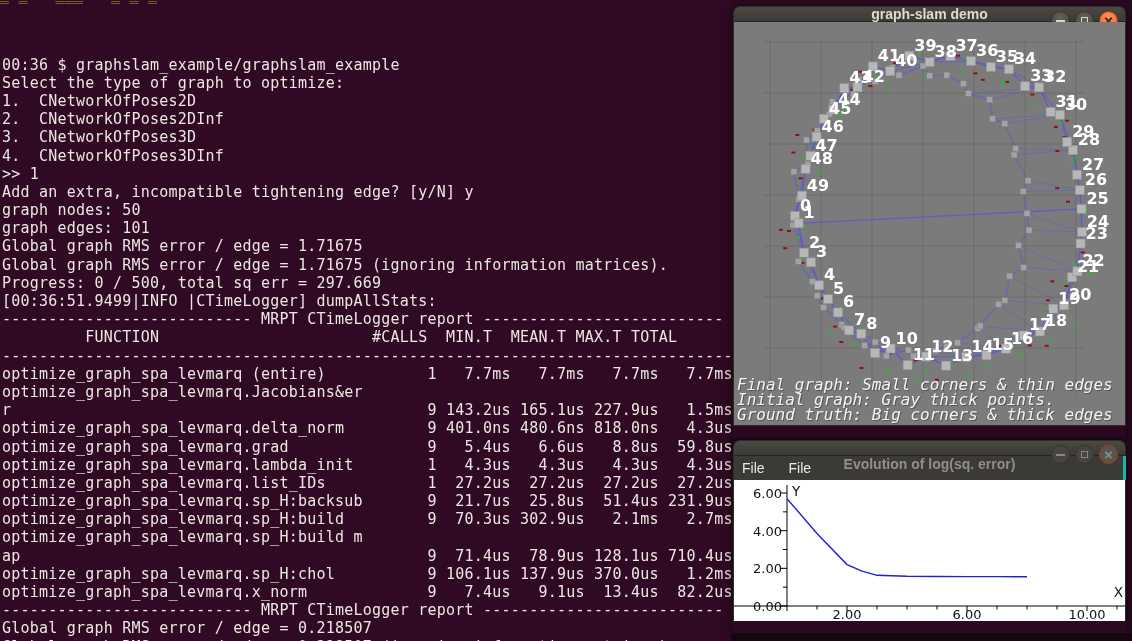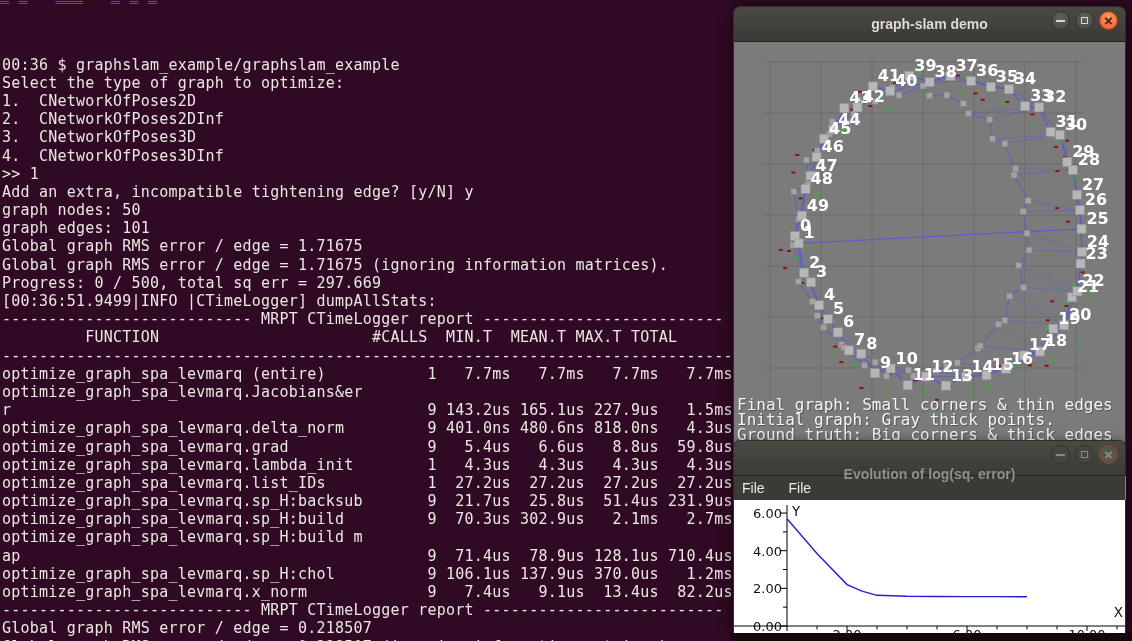--- a/index.html
+++ b/index.html
@@ -14,21 +14,21 @@
     background:#300a24;color:#ece7e2;
     font-family:"DejaVu Sans Mono",monospace;
     font-size:15px;line-height:18.2px;letter-spacing:.22px;
     padding:1px 0 0 2px;box-sizing:border-box;white-space:pre;overflow:hidden;
   }
   .term-line{white-space:pre;height:18.2px;}
   .term-remnant{position:absolute;top:-14px;left:0;width:733px;height:18px;color:#d8b23a;opacity:.85;}
   
   .window{position:absolute;box-shadow:0 3px 14px rgba(0,0,0,.55);border-radius:8px 8px 0 0;}
   .titlebar{
-    height:36px;border-radius:7px 7px 0 0;
+    height:16px;border-radius:7px 7px 0 0;
     background:linear-gradient(#4a4944,#3b3a36);
     border:1px solid #2e2d29;border-bottom:1px solid #262522;
     position:relative;display:flex;align-items:center;justify-content:center;
     box-sizing:border-box;
   }
   .titlebar .title{font-size:14px;font-weight:bold;color:#dfdbd2;}
   .titlebar.inactive .title{color:#918f86;margin-top:32px;}
   .winbtns{position:absolute;right:7px;top:4px;display:flex;gap:5px;}
   .wbtn{width:19px;height:19px;border-radius:50%;position:relative;
     background:radial-gradient(circle at 50% 35%,#62615b,#45443f);
@@ -44,26 +44,26 @@
   .titlebar.inactive .glyph-min,.titlebar.inactive .glyph-max{background:#8b897f;}
   .titlebar.inactive .glyph-max{background:transparent;border-color:#8b897f;}
   .titlebar.inactive .glyph-close-a,.titlebar.inactive .glyph-close-b{background:#8b897f;}
   
   #graph-window{left:733px;top:6px;width:393px;height:432px;}
   .graph-content{position:relative;width:393px;height:404px;background:#7b7b7b;
     border-left:1px solid #2e2d29;border-right:1px solid #2e2d29;border-bottom:1px solid #2e2d29;box-sizing:border-box;overflow:hidden;}
   .graph-legend{
     position:absolute;left:3px;bottom:3px;
     font-family:"DejaVu Sans Mono",monospace;font-size:16px;line-height:15px;
-    color:#f4f4f4;text-shadow:1px 1px 0 rgba(40,40,40,.45);white-space:pre;
+    color:#f4f4f4;text-shadow:1px 1px 0 rgba(40,40,40,.45);white-space:pre;font-style:italic;
   }
   
   #plot-window{left:733px;top:440px;width:393px;height:193px;}
   .menubar{
-    height:24px;background:#3b3a36;border-left:1px solid #2e2d29;border-right:1px solid #14b8a6;
+    height:24px;background:#3b3a36;border-left:1px solid #2e2d29;border-right:3px solid #14b8a6;
     display:flex;align-items:center;gap:24px;padding-left:8px;box-sizing:border-box;
   }
   .menu-item{color:#eceae5;font-size:14px;}
   .plot-area{width:393px;height:141px;background:#ffffff;
     border-left:1px solid #2e2d29;border-right:1px solid #2e2d29;box-sizing:border-box;}
   .desktop-strip{position:absolute;left:731px;top:633px;width:401px;height:8px;background:#150710;}
   svg text{font-family:"DejaVu Sans",sans-serif;}
 </style>
 </head>
 <body>

